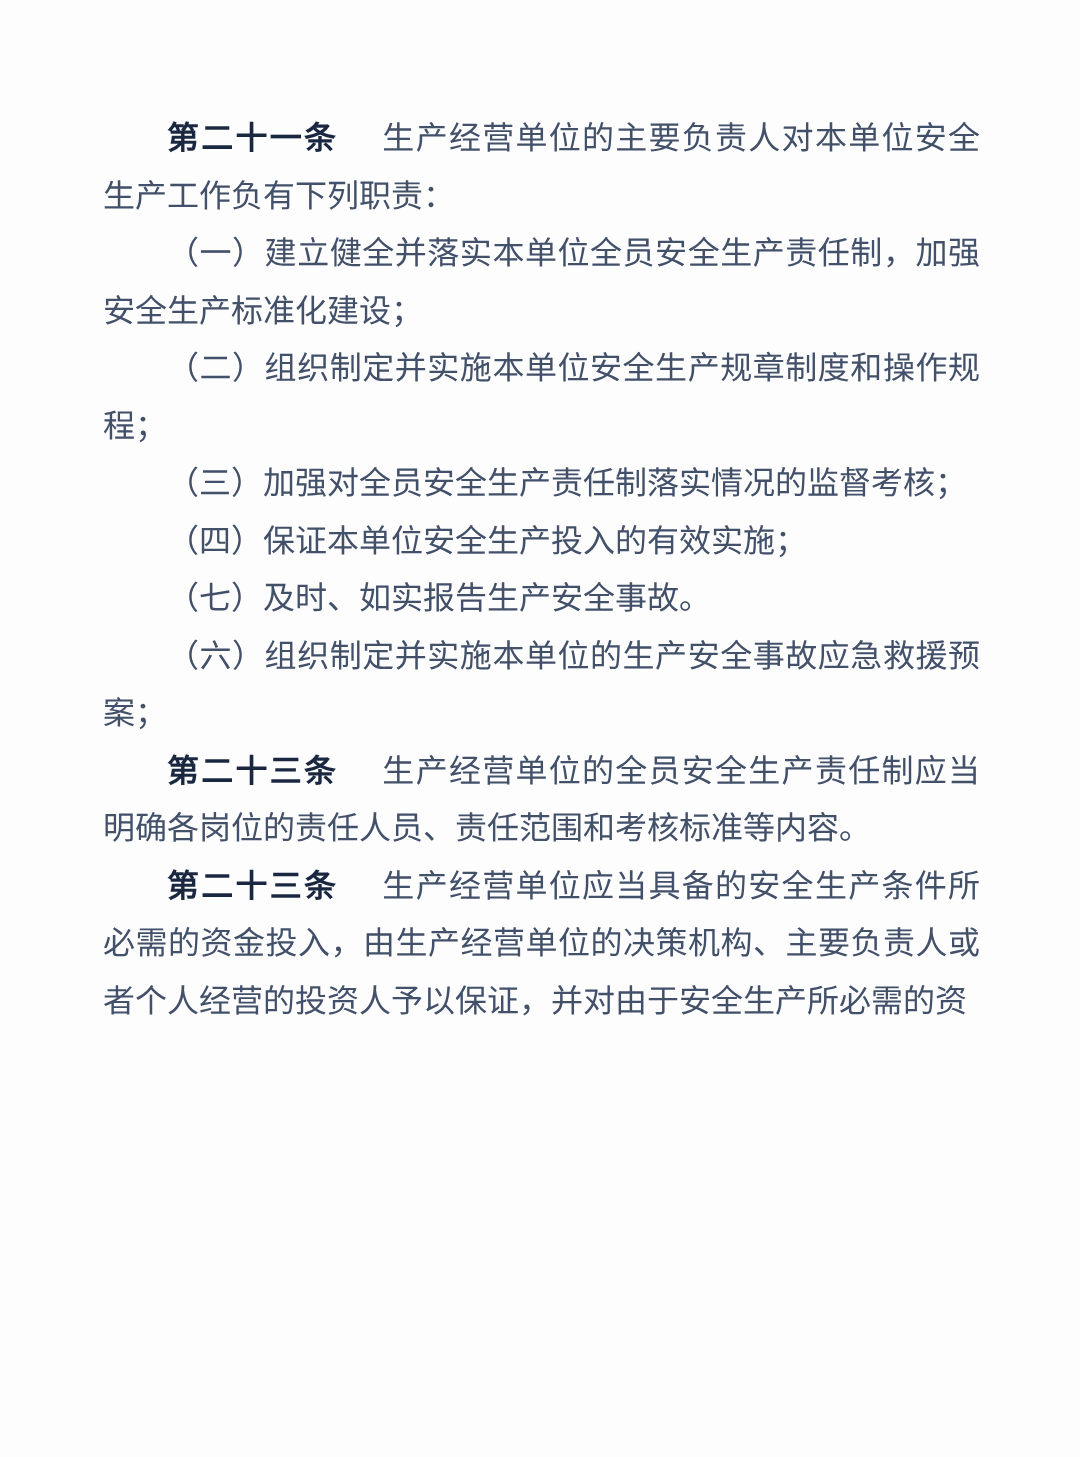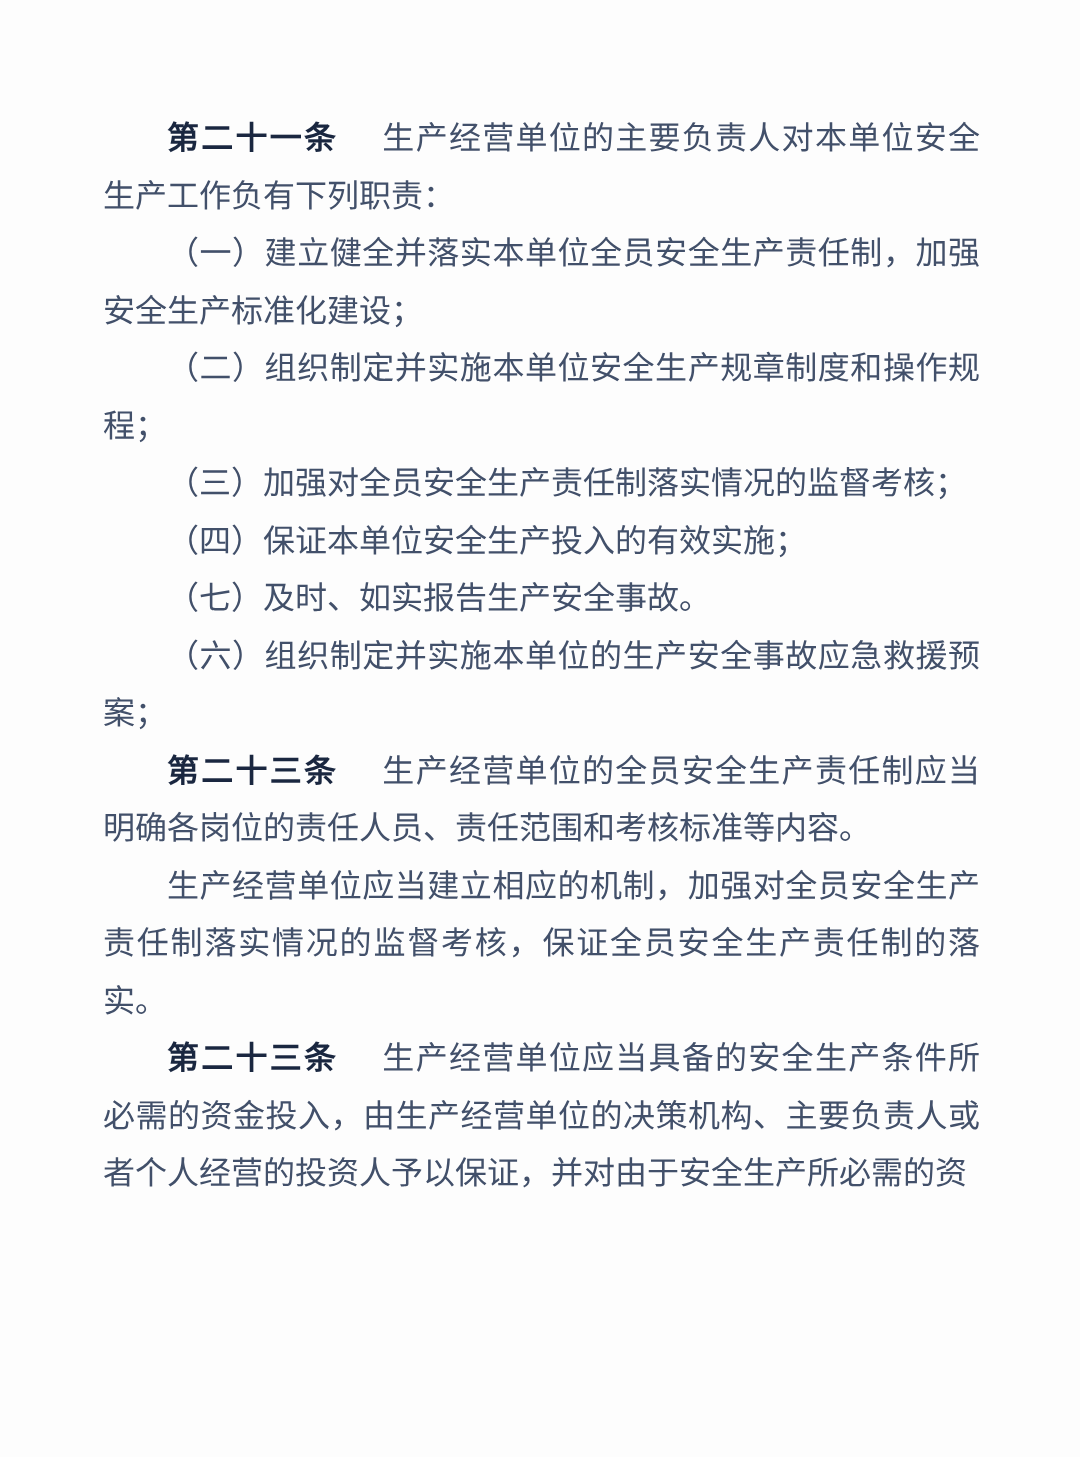--- a/index.html
+++ b/index.html
@@ -58,18 +58,17 @@
 
     <p class="para">（四）保证本单位安全生产投入的有效实施；</p>
 
 
     <p class="para">（七）及时、如实报告生产安全事故。</p>
 
     <p class="para">（六）组织制定并实施本单位的生产安全事故应急救援预案；</p>
 
     <p class="para"><span class="article-label">第二十三条</span><span class="article-intro">生产经营单位的全员安全生产责任制应当明确各岗位的责任人员、责任范围和考核标准等内容。</span></p>
 
-    <p class="para">生产经营单位应当建立相应的机制，加强对全员安全生产责任制落实情况的监督考核，保证全员安全生产责任制的落实。</p>
 
     <p class="para"><span class="article-label">第二十三条</span><span class="article-intro">生产经营单位应当具备的安全生产条件所必需的资金投入，由生产经营单位的决策机构、主要负责人或者个人经营的投资人予以保证，并对由于安全生产所必需的资</span></p>
 
   </div>
 </div>
 
 </body></html>

